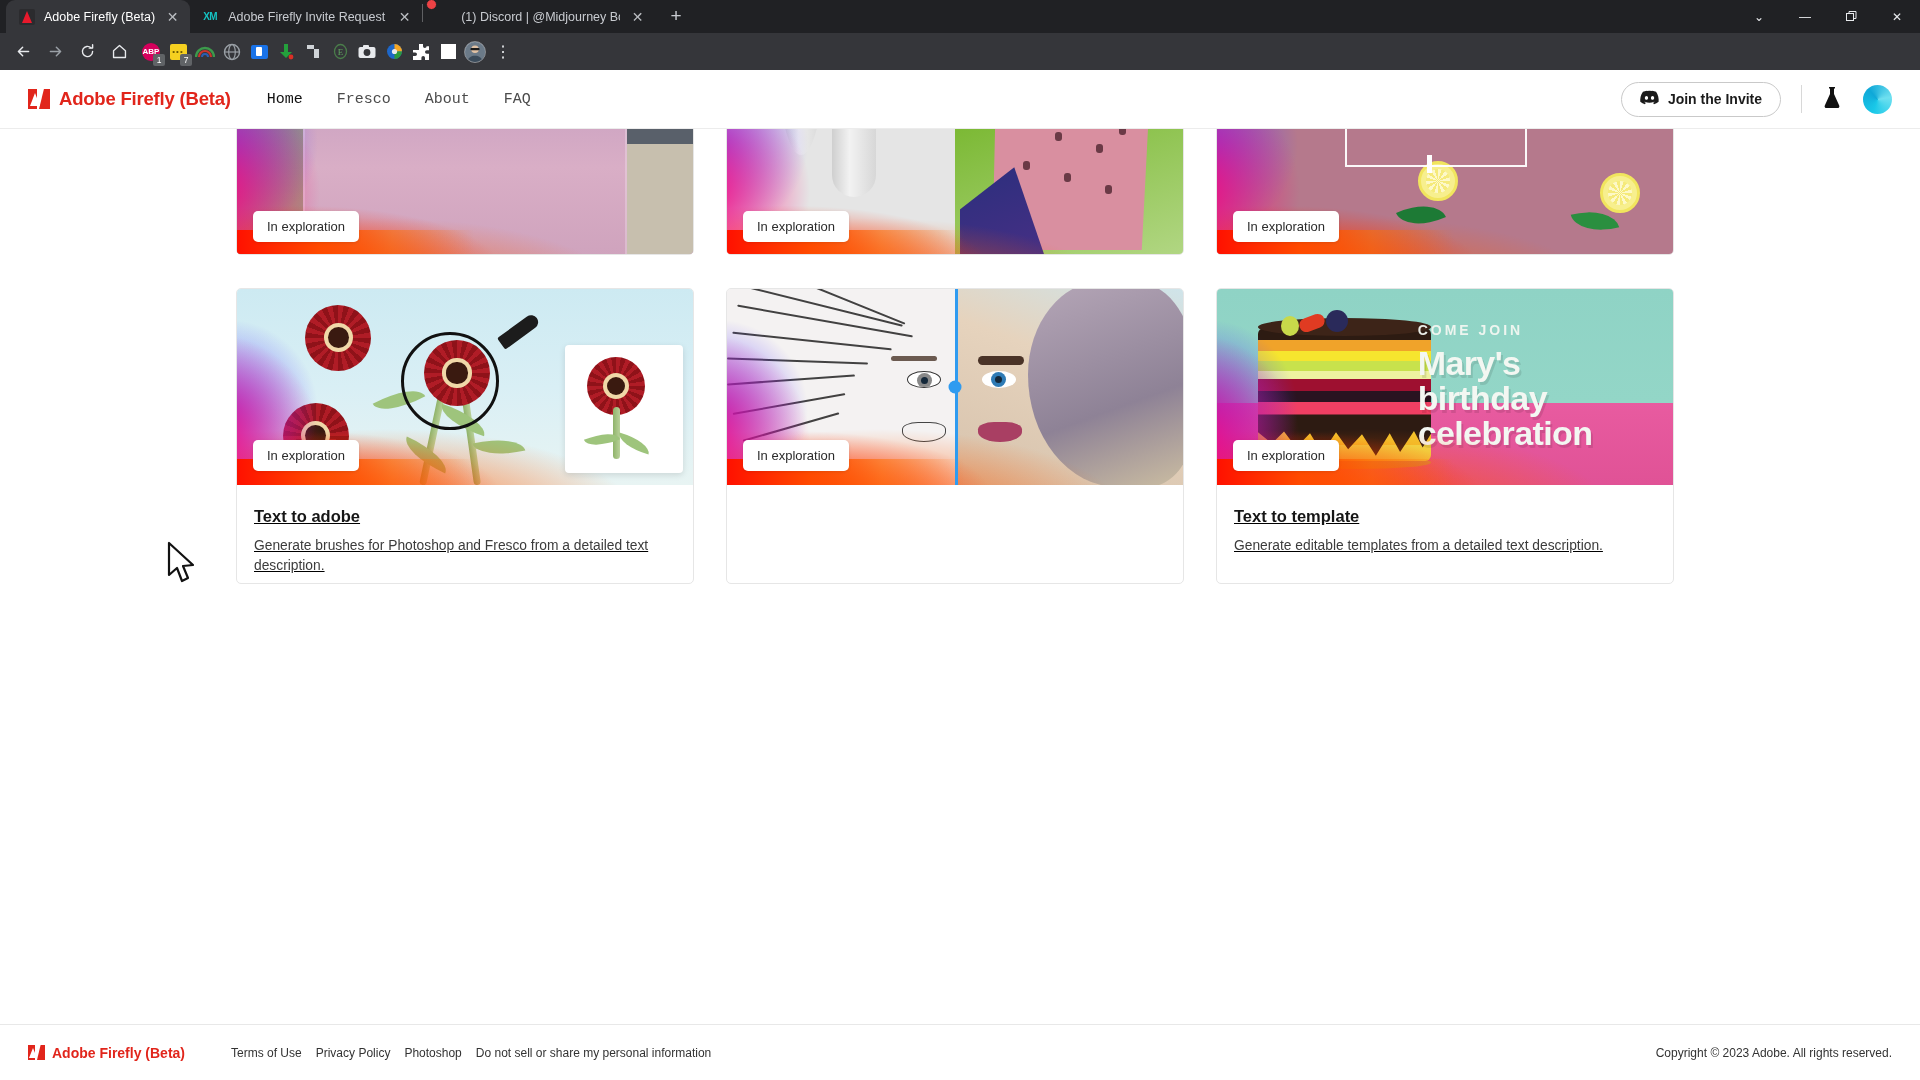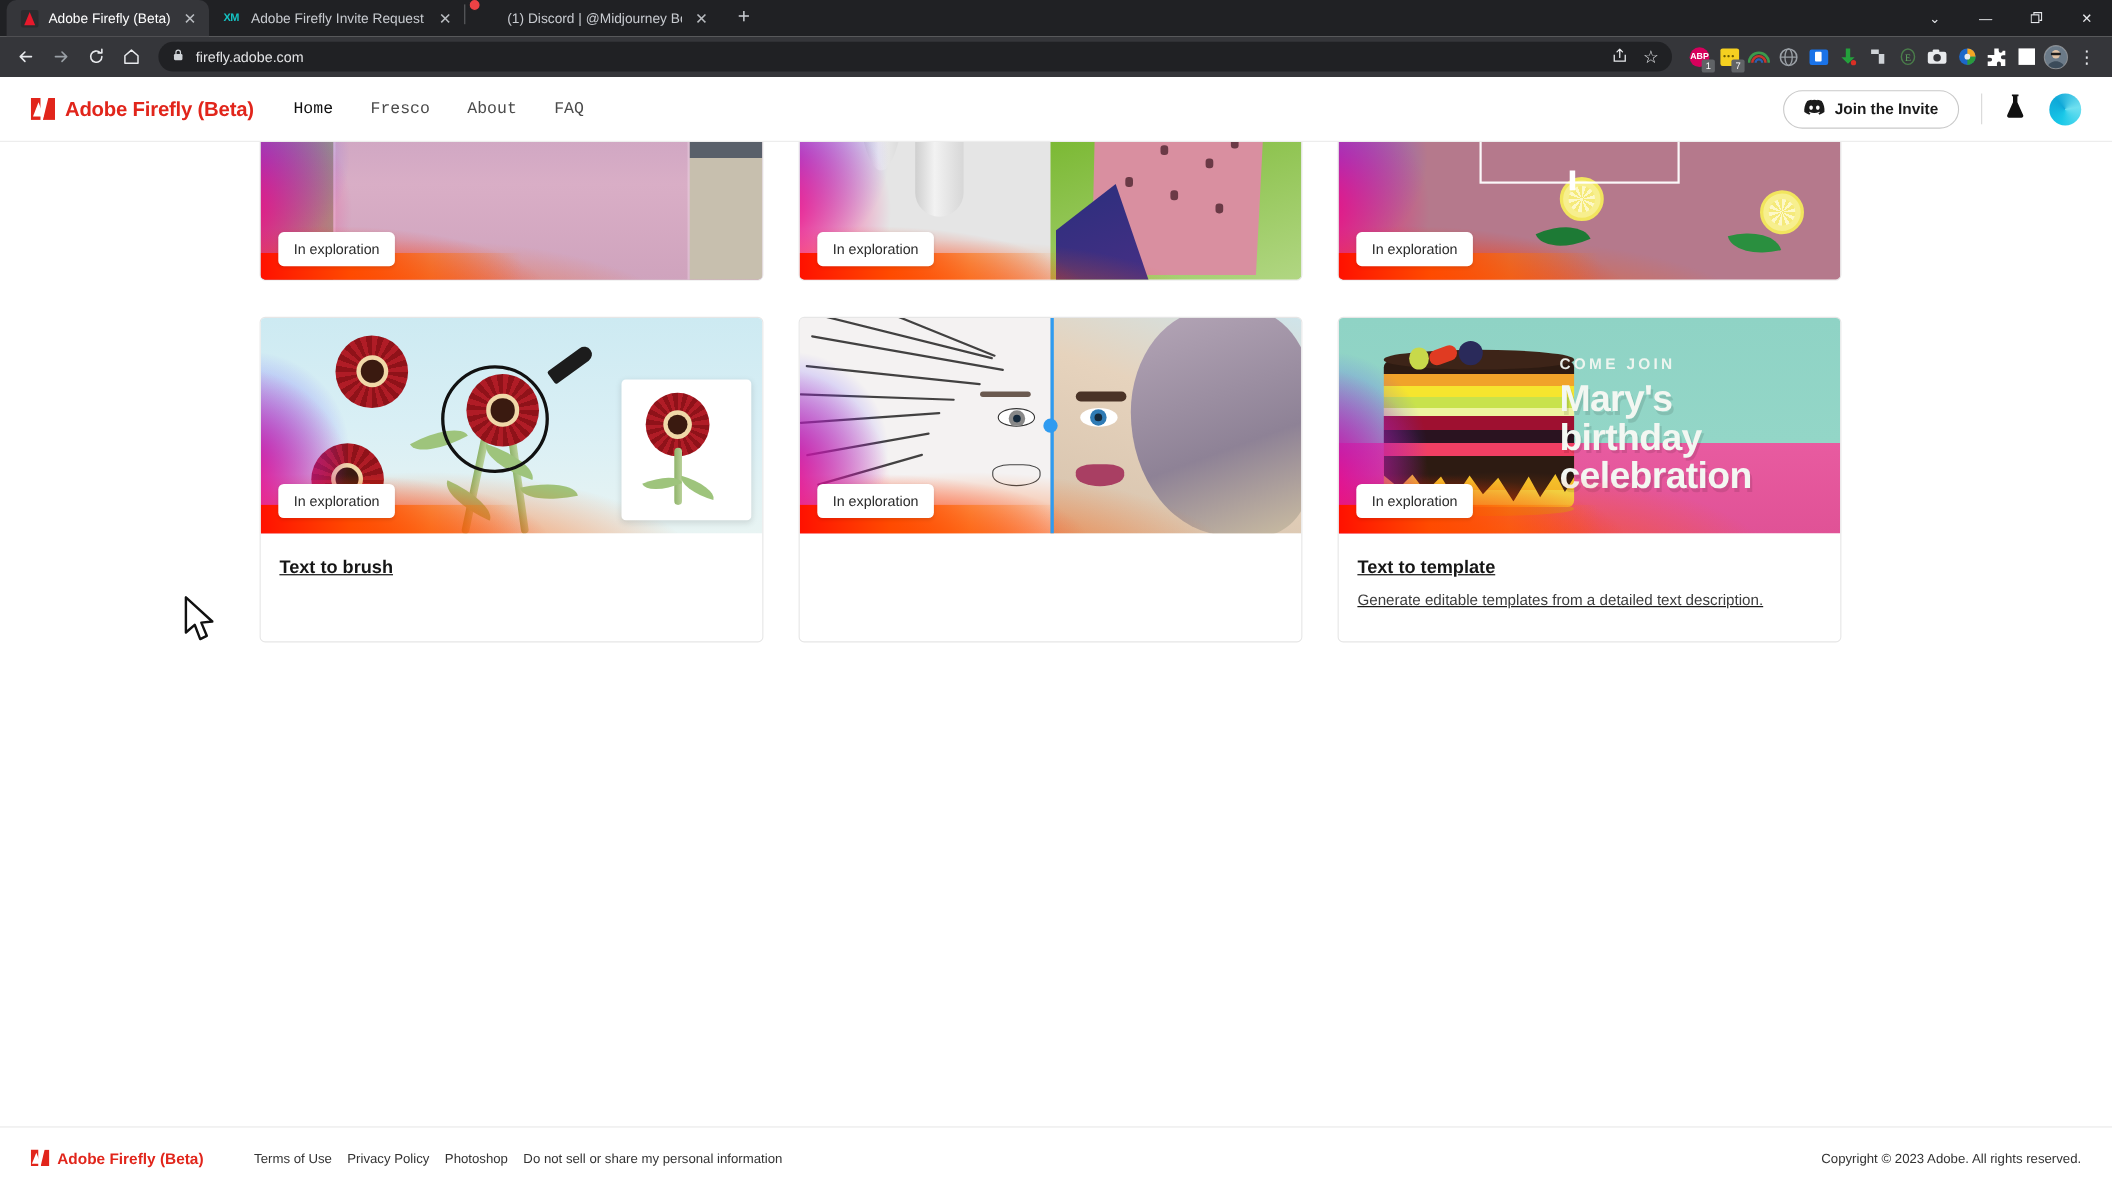--- a/index.html
+++ b/index.html
@@ -328,38 +328,20 @@
           <path d="M16 10a6 6 0 11-1.9-4.4" fill="none" stroke="#e8eaed" stroke-width="1.7" stroke-linecap="round"></path>
           <path d="M16 2v4h-4" fill="none" stroke="#e8eaed" stroke-width="1.7" stroke-linecap="round" stroke-linejoin="round"></path>
         </svg>
     </div>
     <div class="tb-btn">
       <svg width="17" height="17" viewBox="0 0 20 20">
           <path d="M3 9l7-6 7 6v8H3z" fill="none" stroke="#e8eaed" stroke-width="1.6" stroke-linejoin="round"></path>
         </svg>
     </div>
 
-    <div class="omnibox">
-      <span>
-        <svg width="12" height="12" viewBox="0 0 14 14">
-            <rect x="2.5" y="6" width="9" height="6.5" rx="1.2" fill="#cfd3d7"></rect>
-            <path d="M4.6 6V4.3a2.4 2.4 0 014.8 0V6" fill="none" stroke="#cfd3d7" stroke-width="1.3"></path>
-          </svg>
-      </span>
-      <span>firefly.adobe.com</span>
-      <span class="omni-right">
-        <span>
-          <svg width="15" height="15" viewBox="0 0 18 18">
-              <path d="M3 8v7h12V8" fill="none" stroke="#e8eaed" stroke-width="1.4"></path>
-              <path d="M9 11V2M6 5l3-3 3 3" fill="none" stroke="#e8eaed" stroke-width="1.4" stroke-linecap="round" stroke-linejoin="round"></path>
-            </svg>
-        </span>
-        <span style="font-size:16px;color:#e8eaed;">☆</span>
-      </span>
-    </div>
 
     <div class="ext-row">
       <span class="ext">
         <span style="width:18px;height:18px;border-radius:50%;background:#d6005c;color:#fff;font-size:8px;font-weight:bold;display:flex;align-items:center;justify-content:center;">ABP</span>
         <span class="badge">1</span>
       </span>
       <span class="ext">
         <span style="width:17px;height:16px;border-radius:2px;background:#f5d020;display:flex;align-items:center;justify-content:center;color:#6b5a00;font-size:8px;letter-spacing:1px;">•••</span>
         <span class="badge">7</span>
       </span>
@@ -572,21 +554,22 @@
                 <div class="stem" style="left:48px;top:62px;height:52px;"></div>
                 <div class="bleaf" style="left:20px;top:88px;width:34px;height:13px;transform:rotate(-22deg);"></div>
                 <div class="bleaf" style="left:52px;top:92px;width:34px;height:13px;transform:rotate(16deg);"></div>
               </div>
             </div>
             <div class="ff-grad"></div>
               <div class="ff-grad-strip"></div>
             <div class="badge-pill">In exploration</div>
           </div>
           <div class="card-body">
-            <div class="card-title">Text to brush</div>
+            <div class="card-title">Text to adobe</div>
+            <div class="card-desc">Generate brushes for Photoshop and Fresco from a detailed text description.</div>
           </div>
         </div>
 
         <div class="card">
           <div class="card-img" style="height:196px;">
             <div class="art-sketch">
               <div class="sk-left">
                 <div class="sk-hair-line" style="left:6%;top:8%;width:72%;transform:rotate(14deg);"></div>
                 <div class="sk-hair-line" style="left:4%;top:16%;width:78%;transform:rotate(10deg);"></div>
                 <div class="sk-hair-line" style="left:2%;top:26%;width:70%;transform:rotate(6deg);"></div>

